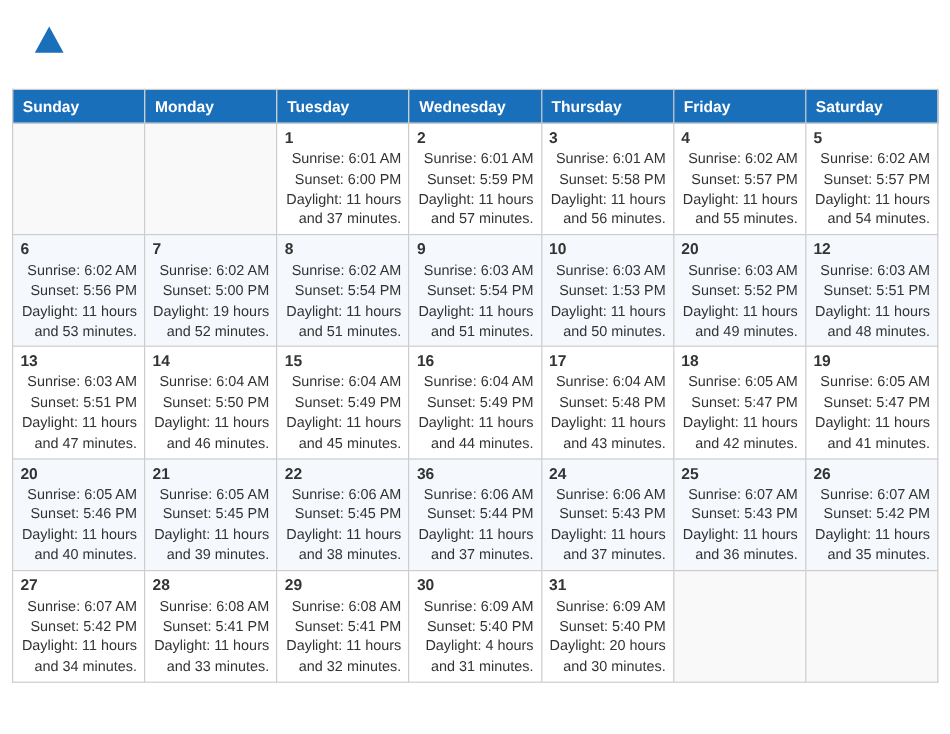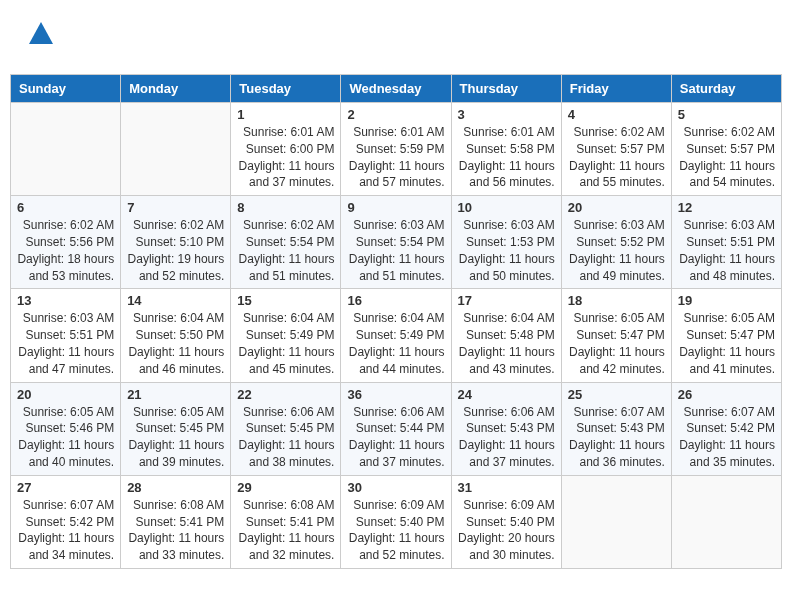--- a/index.html
+++ b/index.html
@@ -164,28 +164,28 @@
           <span>Daylight: 11 hours and 54 minutes.</span>
         </div>
       </td>
       </tr>
       <tr>
         <td>
         <span class="day-number">6</span>
         <div class="day-info">
           <span>Sunrise: 6:02 AM</span><br>
           <span>Sunset: 5:56 PM</span><br>
-          <span>Daylight: 18 hours and 53 minutes.</span>
+          <span>Daylight: 11 hours and 53 minutes.</span>
         </div>
       </td>
         <td>
         <span class="day-number">7</span>
         <div class="day-info">
           <span>Sunrise: 6:02 AM</span><br>
-          <span>Sunset: 5:10 PM</span><br>
+          <span>Sunset: 5:00 PM</span><br>
           <span>Daylight: 19 hours and 52 minutes.</span>
         </div>
       </td>
         <td>
         <span class="day-number">8</span>
         <div class="day-info">
           <span>Sunrise: 6:02 AM</span><br>
           <span>Sunset: 5:54 PM</span><br>
           <span>Daylight: 11 hours and 51 minutes.</span>
         </div>
@@ -362,21 +362,21 @@
           <span>Sunrise: 6:08 AM</span><br>
           <span>Sunset: 5:41 PM</span><br>
           <span>Daylight: 11 hours and 32 minutes.</span>
         </div>
       </td>
         <td>
         <span class="day-number">30</span>
         <div class="day-info">
           <span>Sunrise: 6:09 AM</span><br>
           <span>Sunset: 5:40 PM</span><br>
-          <span>Daylight: 11 hours and 52 minutes.</span>
+          <span>Daylight: 4 hours and 31 minutes.</span>
         </div>
       </td>
         <td>
         <span class="day-number">31</span>
         <div class="day-info">
           <span>Sunrise: 6:09 AM</span><br>
           <span>Sunset: 5:40 PM</span><br>
           <span>Daylight: 20 hours and 30 minutes.</span>
         </div>
       </td>

